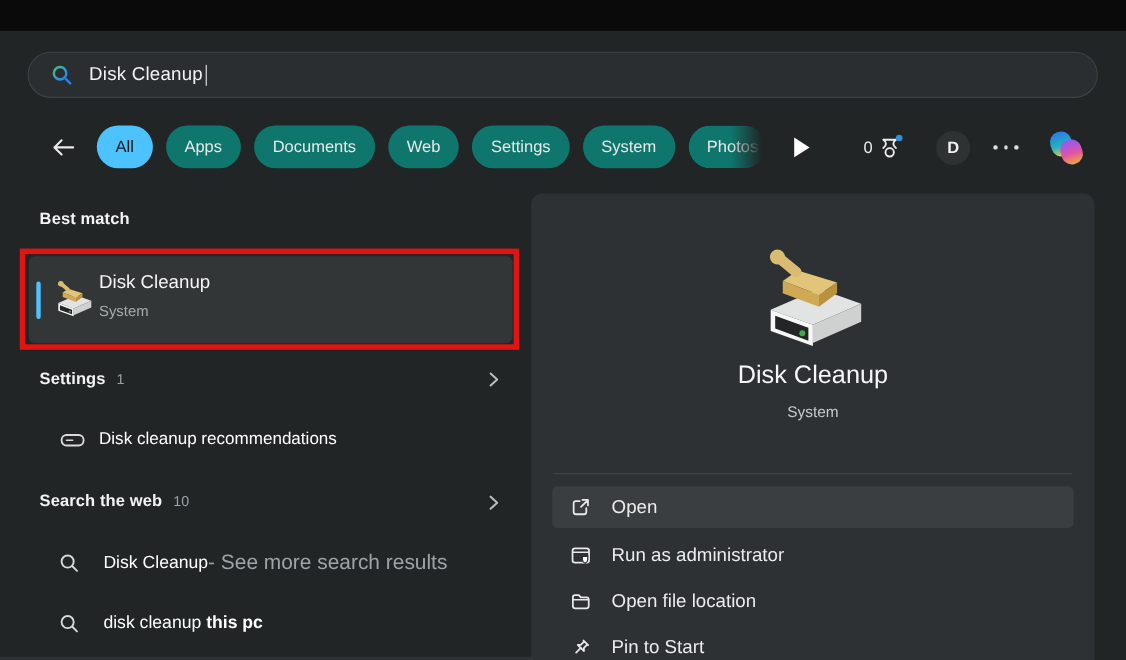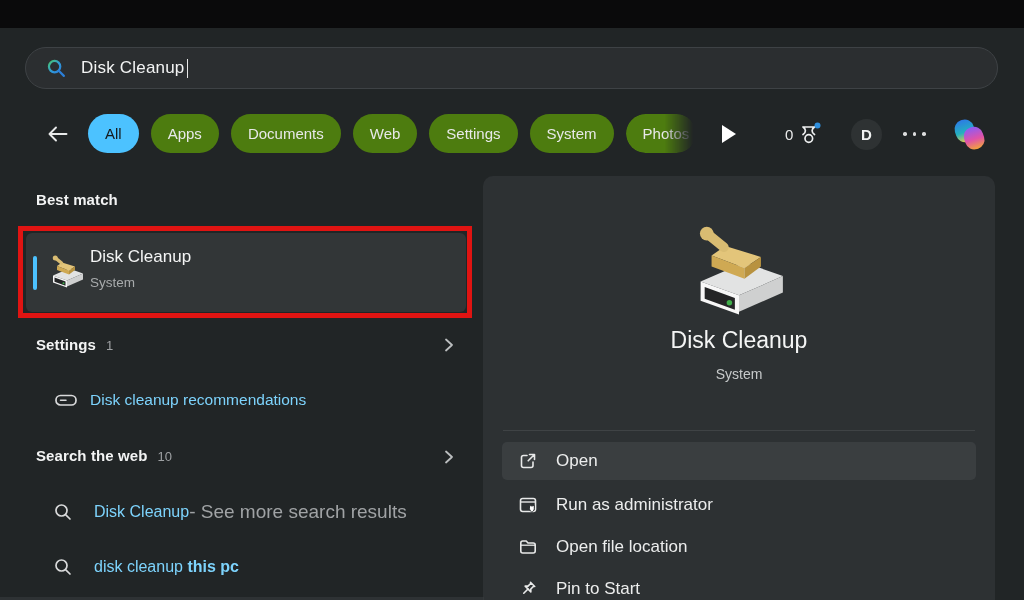--- a/index.html
+++ b/index.html
@@ -17,21 +17,21 @@
     display:flex; align-items:center; padding:0 20px;
   }
   .searchbar .q { font-size:17px; color:#f2f3f3; margin-left:14px; letter-spacing:.2px; }
   .caret { display:inline-block; width:1.5px; height:19px; background:#e8e8e8; margin-left:2px; vertical-align:-4px; }
 
   
   .toolbar { position:absolute; left:0; top:112px; width:852px; height:44px; }
   .backbtn { position:absolute; left:42px; top:9px; width:30px; height:26px; display:flex; align-items:center; justify-content:center; }
   .pills { position:absolute; left:88px; top:2px; display:flex; gap:12px; align-items:center; }
   .pill {
-    height:39px; border-radius:20px; background:#4d7c0f; color:#e8e9e9;
+    height:39px; border-radius:20px; background:#0f766e; color:#e8e9e9;
     display:flex; align-items:center; padding:0 17px; font-size:15px; white-space:nowrap;
   }
   .pill.selected { background:#4CC2FF; color:#15191c; }
   .pill.truncated {
     width:70px; padding-right:0; overflow:hidden;
     -webkit-mask-image:linear-gradient(to right,#000 55%,transparent 96%);
     mask-image:linear-gradient(to right,#000 55%,transparent 96%);
   }
   .overflowbtn { position:absolute; left:721px; top:12px; width:18px; height:20px; }
   .rewards { position:absolute; left:785px; top:0; height:44px; display:flex; align-items:center; gap:4px; }
@@ -59,21 +59,21 @@
   .best-item .title { position:absolute; left:64px; top:14px; font-size:17px; color:#f4f5f5; }
   .best-item .subtitle { position:absolute; left:64px; top:42px; font-size:13.5px; color:#a8abac; }
 
   .annotation {
     position:absolute; left:18px; top:226px; width:454px; height:92px;
     border:5px solid #E01412; z-index:60; pointer-events:none;
   }
 
   .list-item { position:absolute; display:flex; align-items:center; gap:0; }
   .li-icon { width:26px; height:26px; flex:0 0 26px; display:flex; align-items:center; justify-content:center; }
-  .li-text { font-size:15.5px; color:#7dd3fc; }
+  .li-text { font-size:15.5px; color:#ffffff; }
   .li-suffix { font-size:19px; color:#a0a3a5; }
   .li-bold { font-weight:700; }
 
   
   .panel {
     position:absolute; left:483px; top:176px; width:512px; height:424px;
     background:#2d3133; border-radius:10px 10px 0 0;
   }
   .panel .bigicon { position:absolute; left:199px; top:48px; width:114px; height:96px; }
   .panel .ptitle { position:absolute; left:0; top:151px; width:512px; text-align:center; font-size:23px; color:#f4f5f5; }

